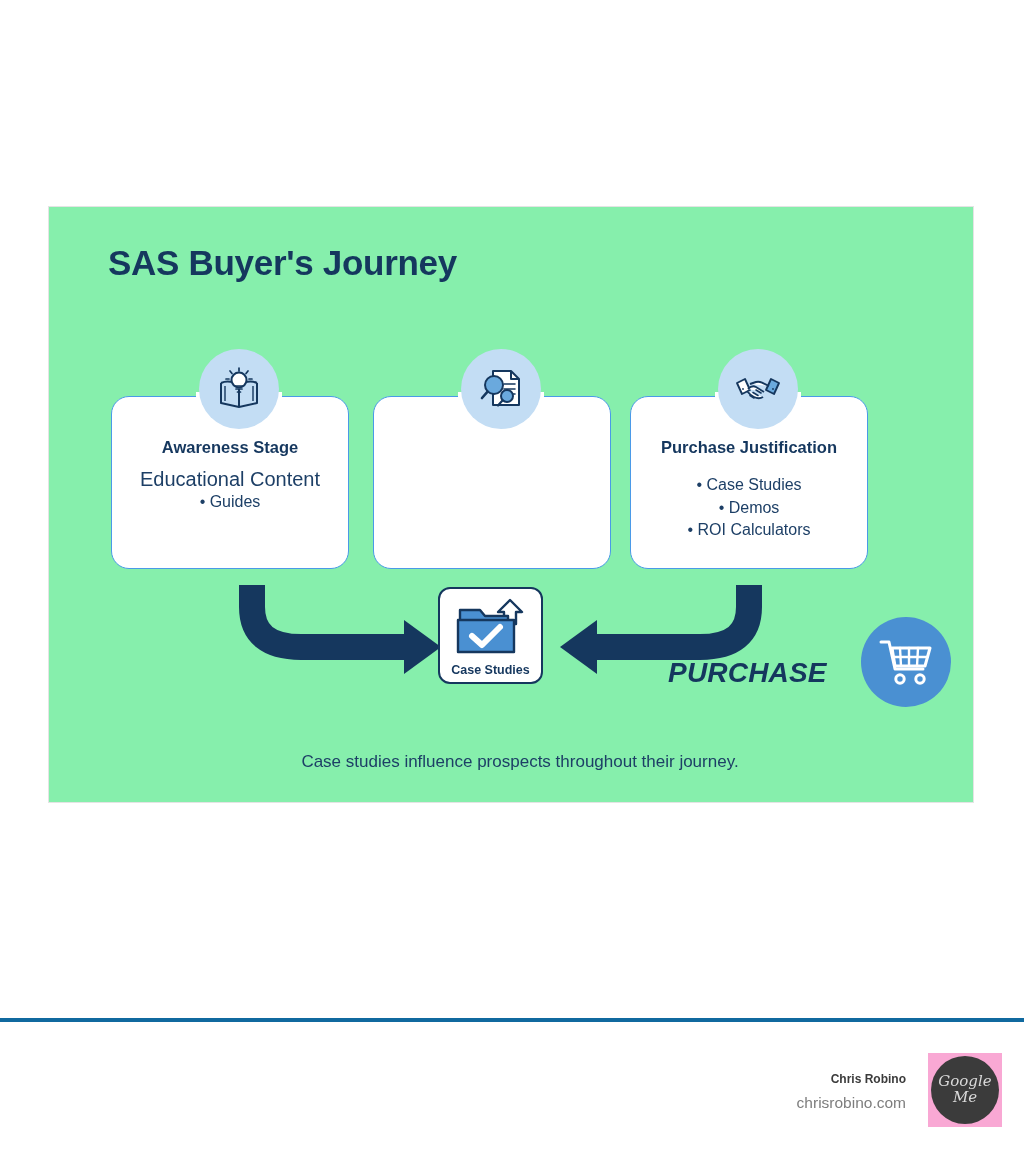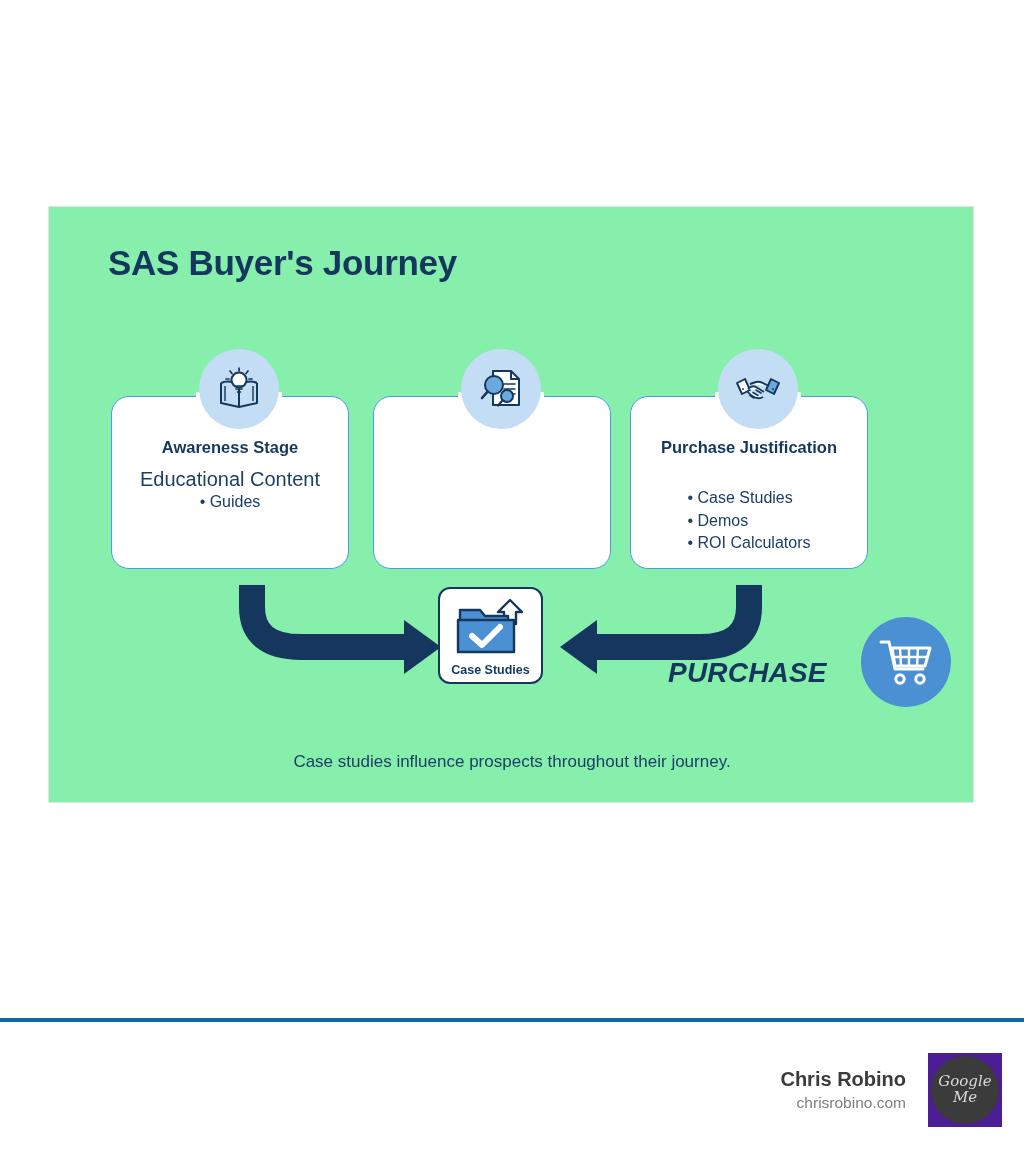--- a/index.html
+++ b/index.html
@@ -91,22 +91,22 @@
   }
   .card-sub {
     font-size: 20px;
     color: #1d3f66;
     line-height: 22.5px;
   }
   .card-bullets { font-size: 16px; color: #1d3f66; line-height: 22.5px; }
   .card-bullets.center { text-align: center; }
   .card-bullets.left-group {
     display: inline-block;
-    text-align: left;
-    margin-top: 19px;
+    text-align: center;
+    margin-top: 6px;
   }
 
   
   .arrows { position: absolute; left: 0; top: 0; width: 926px; height: 597px; }
   .arrows svg { display: block; }
 
   
   .case-node {
     position: absolute;
     left: 389px; top: 380px;
@@ -142,21 +142,21 @@
     position: absolute;
     left: 812px; top: 410px;
     width: 90px; height: 90px;
     border-radius: 50%;
     background: #4a90d2;
     display: flex; align-items: center; justify-content: center;
   }
 
   .caption {
     position: absolute;
-    left: 0; top: 545px;
+    left: 8px; top: 545px;
     width: 926px;
     text-align: center;
     font-size: 17px;
     color: #1d3f66;
   }
 
   
   .divider {
     position: absolute;
     left: 0; top: 1018px;
@@ -165,29 +165,29 @@
   }
   .footer {
     position: absolute;
     right: 22px; top: 1053px;
     display: flex;
     align-items: center;
     gap: 22px;
   }
   .footer-text { text-align: right; }
   .footer-name {
-    font-size: 20px; font-weight: bold; color: #3b3b3b;
+    font-size: 12px; font-weight: bold; color: #3b3b3b;
     line-height: 25px;
   }
   .footer-site {
     font-size: 15.5px; color: #7d7d7d; line-height: 21px;
   }
   .badge {
     width: 74px; height: 74px;
-    background: #4c1d95;
+    background: #f9a8d4;
     display: flex; align-items: center; justify-content: center;
   }
   .badge-circle {
     width: 68px; height: 68px; border-radius: 50%;
     background: #3b3b3b;
     display: flex; flex-direction: column;
     align-items: center; justify-content: center;
     color: #d9d9d9;
   }
   .badge-l1 { font-size: 15px; font-family: "DejaVu Serif", serif; font-style: italic; line-height: 15px; }

